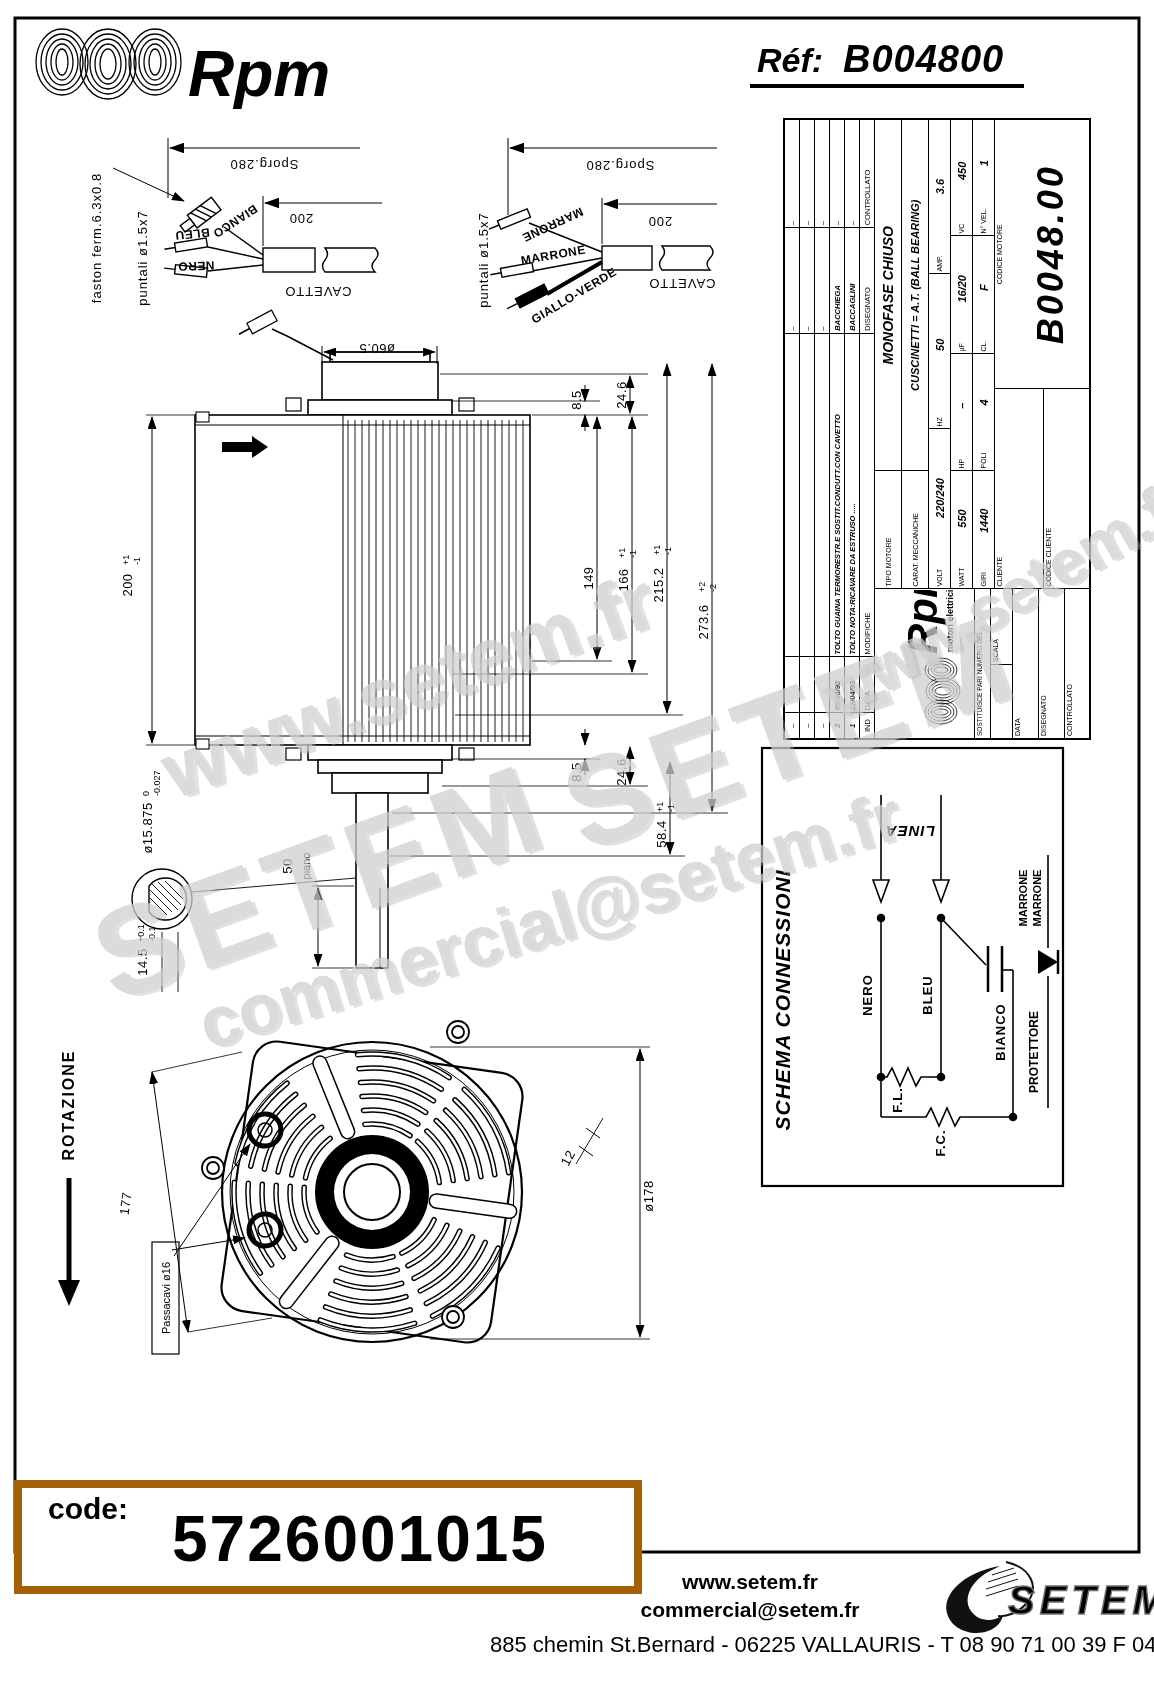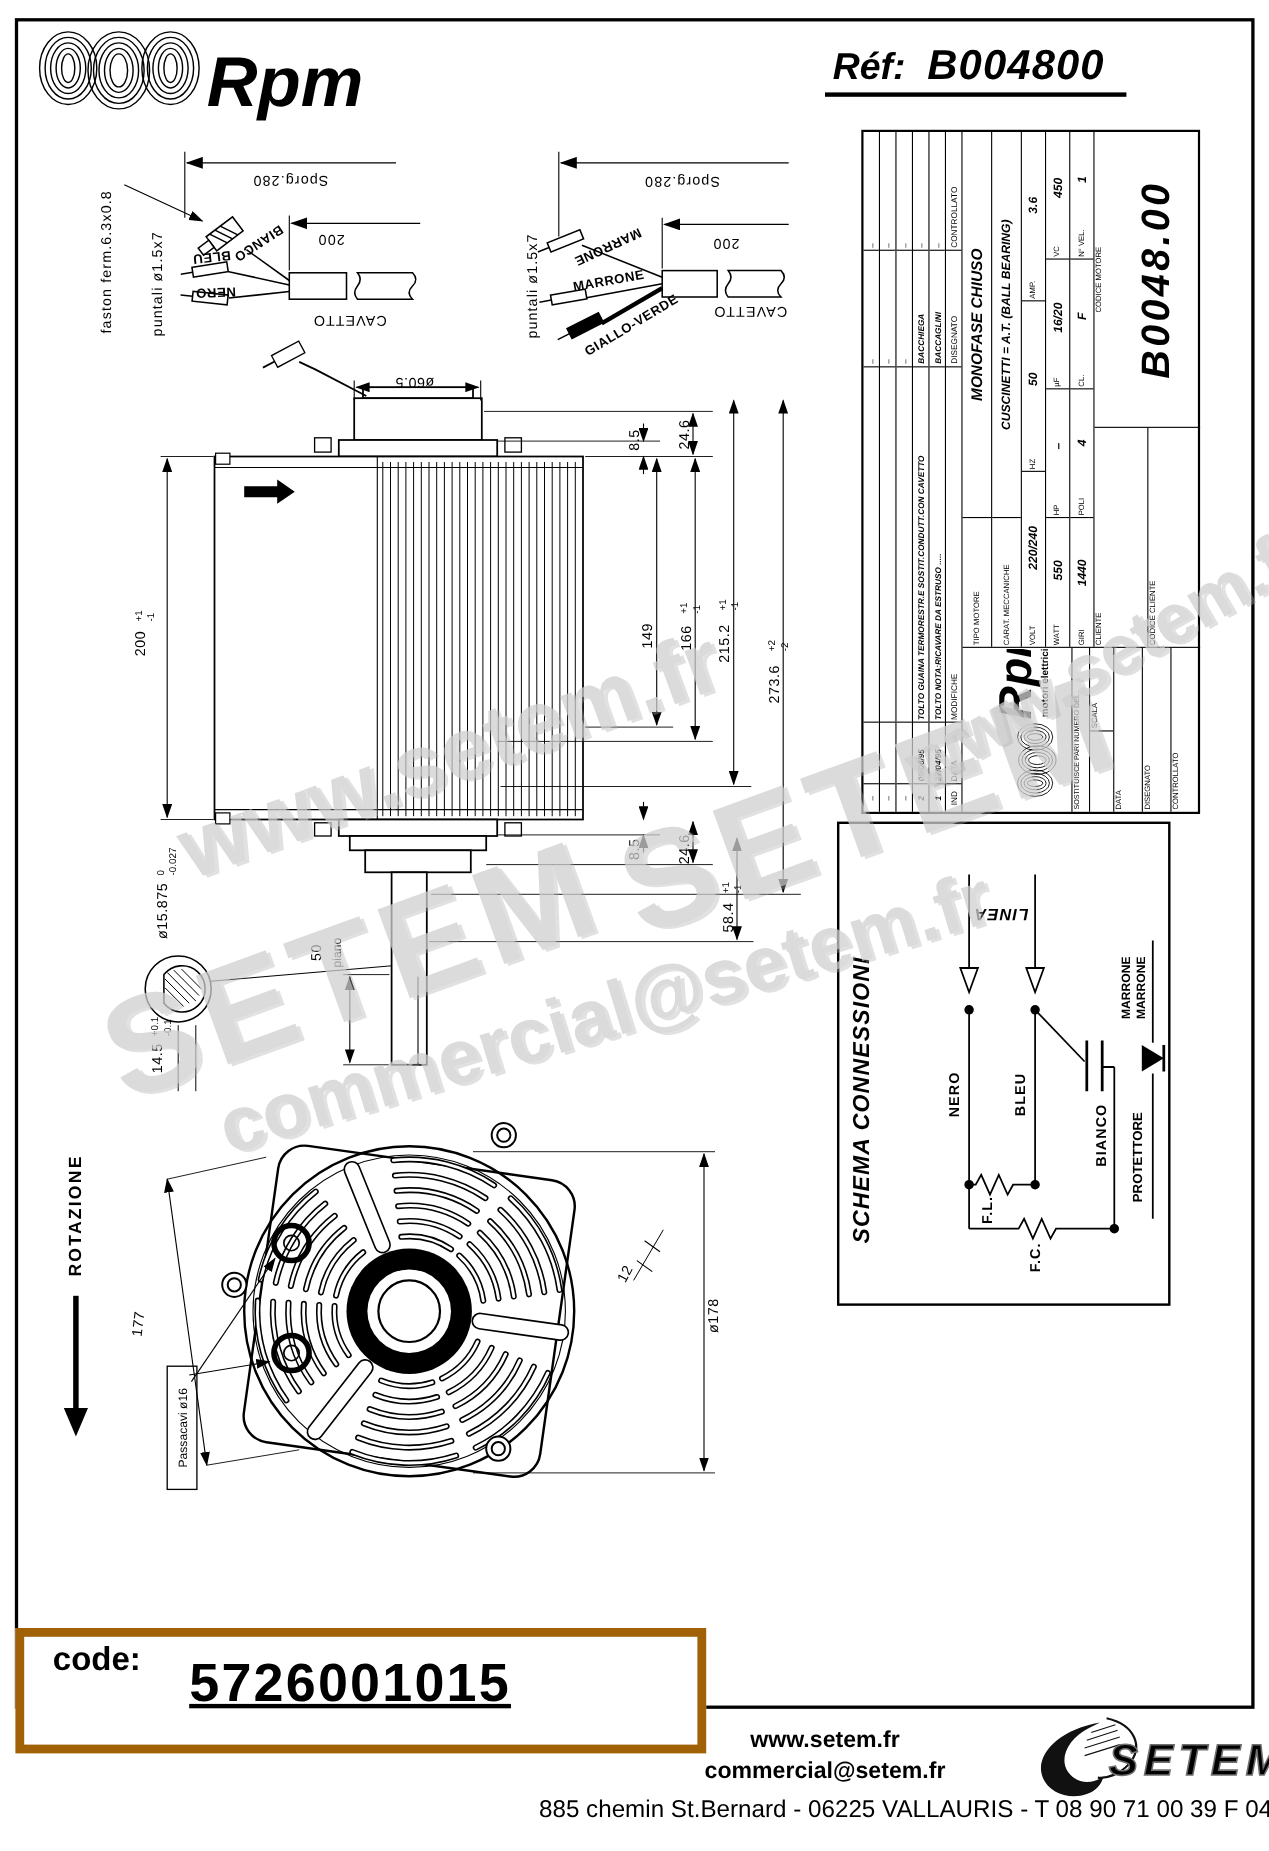--- a/index.html
+++ b/index.html
@@ -38,21 +38,21 @@
   .speccell{border-right:1px solid #000;display:flex;align-items:center;overflow:hidden;}
   .speccell:last-child{border-right:none;}
   .speccell .val{flex:1;text-align:center;font-size:11px;}
   
   .wm{position:absolute;z-index:3;color:#cfcfcf;opacity:.75;font-weight:bold;
       text-shadow:3px 3px 0 rgba(175,175,175,.5);pointer-events:none;white-space:nowrap;}
   
   .codebox{position:absolute;left:14px;top:1480px;width:612px;height:98px;border:8px solid #a16207;
       background:#fff;z-index:2;}
   .codebox .cl{position:absolute;left:26px;top:4px;font-size:30px;font-weight:bold;}
-  .codebox .cv{position:absolute;left:150px;top:14px;font-size:49px;font-weight:bold;letter-spacing:2px;text-decoration:underline;}
+  .codebox .cv{position:absolute;left:150px;top:14px;font-size:64px;font-weight:bold;letter-spacing:2px;}
   .fcenter{position:absolute;left:555px;top:1570px;width:390px;text-align:center;z-index:2;}
   .fcenter .w1{font-size:21px;font-weight:bold;}
   .fcenter .w2{font-size:21px;font-weight:bold;margin-top:4px;}
   .faddr{position:absolute;left:490px;top:1632px;width:650px;font-size:22px;z-index:2;white-space:nowrap;}
 </style>
 </head>
 <body>
 
 <svg id="sheet-svg" width="1154" height="1683" viewBox="0 0 1154 1683">
   <defs>

